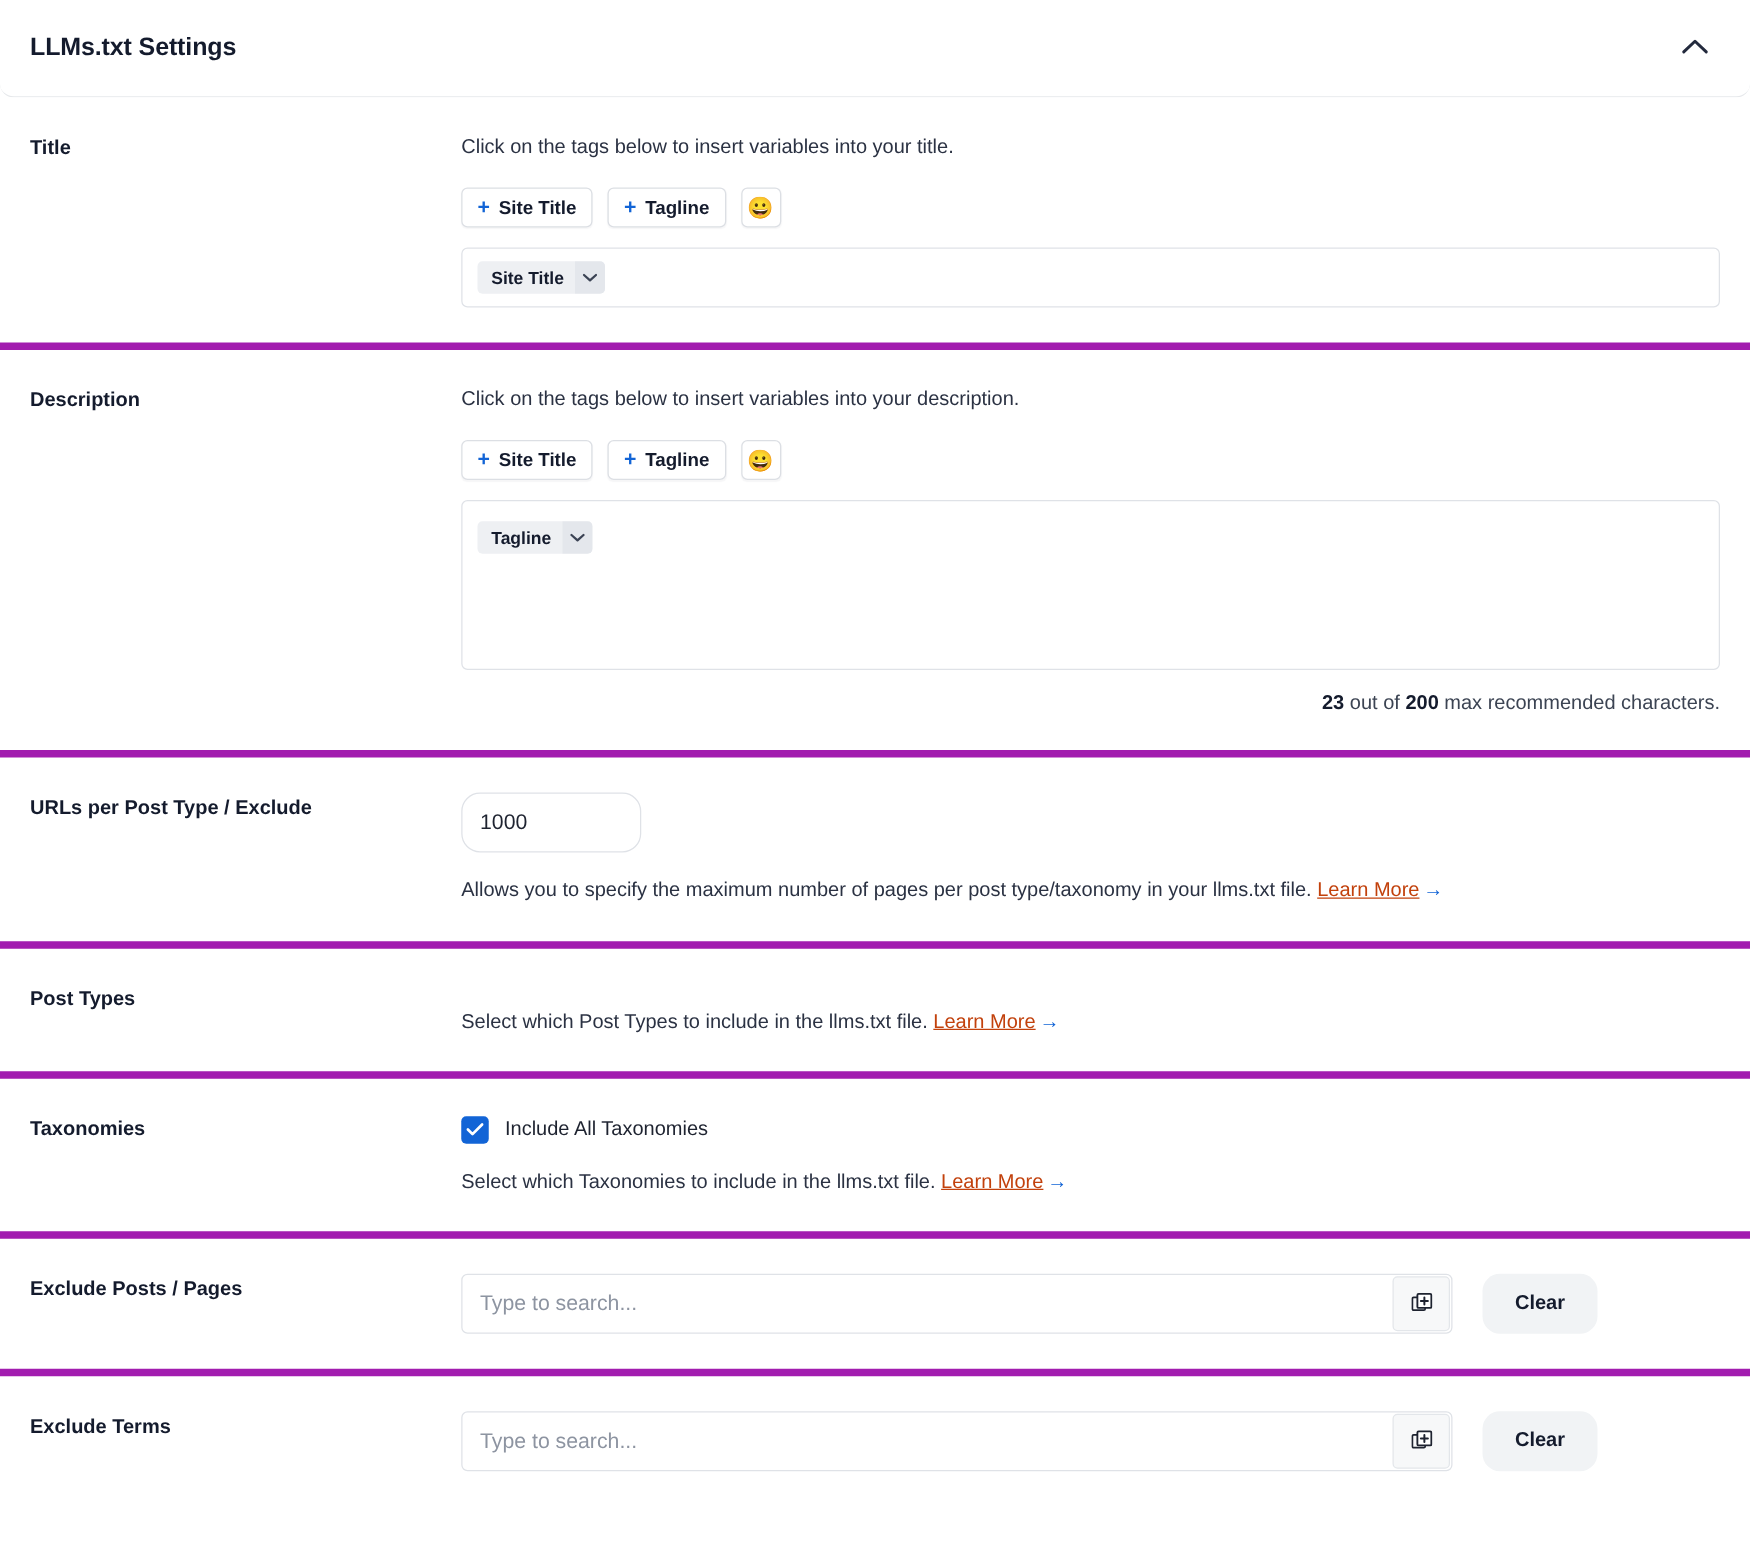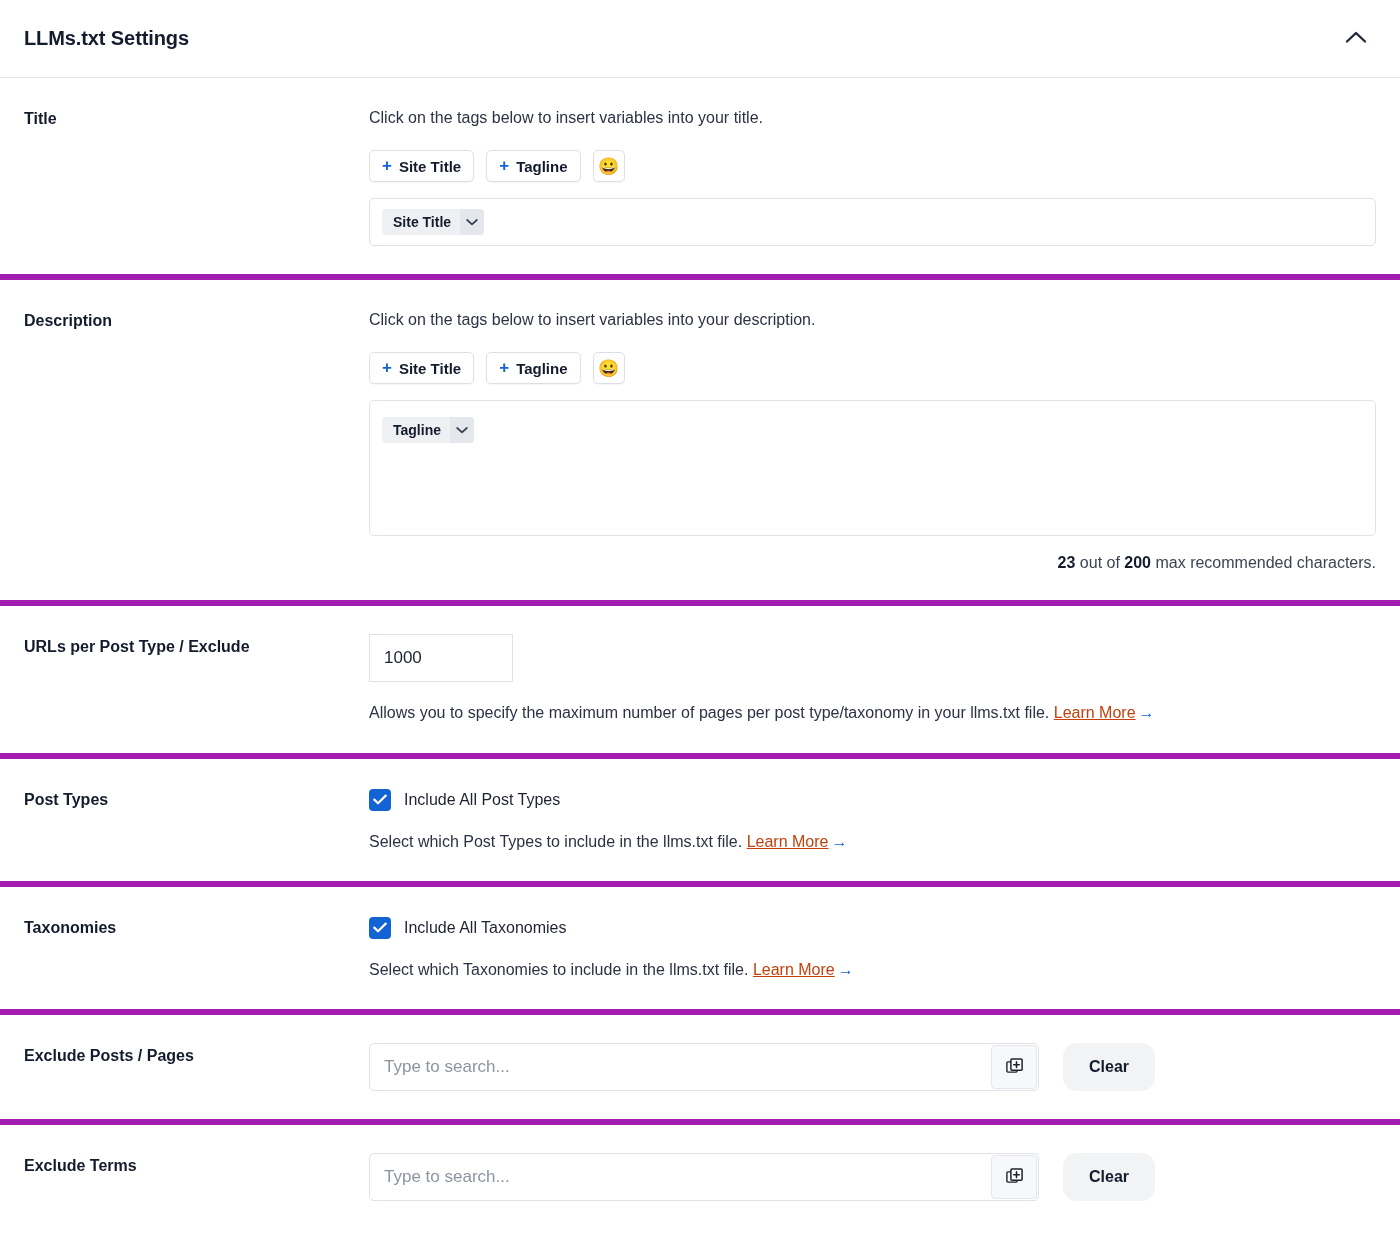--- a/index.html
+++ b/index.html
@@ -18,20 +18,21 @@
   .panel { width: 1400px; background: #fff; }
 
   
   .panel-header {
     height: 78px;
     display: flex;
     align-items: center;
     justify-content: space-between;
     padding: 0 24px 0 24px;
     border-bottom: 1px solid #e6e8eb;
+    border-radius: 11px;
   }
   .panel-title {
     font-size: 20px;
     font-weight: bold;
     color: #141b2d;
     letter-spacing: -0.1px;
   }
   .collapse-btn {
     width: 40px; height: 40px;
     display: flex; align-items: center; justify-content: center;
@@ -157,21 +158,21 @@
     font-size: 16px;
     color: #3c4453;
   }
   .char-count b { color: #141b2d; font-weight: bold; }
 
   
   .num-input {
     width: 144px;
     height: 48px;
     border: 1px solid #dfe2e7;
-    border-radius: 0;
+    border-radius: 15px;
     background: #fff;
     font-family: inherit;
     font-size: 17px;
     color: #1e2330;
     padding: 0 14px;
     outline: none;
   }
   .below-hint {
     margin-top: 19px;
     font-size: 16px;
@@ -213,21 +214,21 @@
   }
 
   
   .search-row {
     display: flex;
     align-items: center;
     gap: 24px;
   }
   .search-wrap {
     position: relative;
-    width: 670px;
+    width: 793px;
     height: 48px;
     border: 1px solid #dfe2e7;
     border-radius: 5px;
     background: #fff;
     display: flex;
     align-items: center;
   }
   .search-input {
     flex: 1 1 auto;
     height: 100%;
@@ -352,28 +353,20 @@
       <div class="below-hint">
         <span>Allows you to specify the maximum number of pages per post type/taxonomy in your llms.txt file.</span>
         <span class="learn-more">Learn More</span><span class="arrow-ext">→</span>
       </div>
     </div>
   </div>
 
   <div class="row">
     <div class="row-label">Post Types</div>
     <div class="row-body">
-      <div class="cb-line">
-        <span class="cb">
-          <svg width="14" height="11" viewBox="0 0 14 11" fill="none">
-            <path d="M1.3 5.6L5 9.3L12.7 1.6" stroke="#ffffff" stroke-width="2.2" stroke-linecap="round" stroke-linejoin="round"></path>
-          </svg>
-        </span>
-        <span class="cb-label">Include All Post Types</span>
-      </div>
       <div class="below-hint">
         <span>Select which Post Types to include in the llms.txt file.</span>
         <span class="learn-more">Learn More</span><span class="arrow-ext">→</span>
       </div>
     </div>
   </div>
 
   <div class="row">
     <div class="row-label">Taxonomies</div>
     <div class="row-body">

